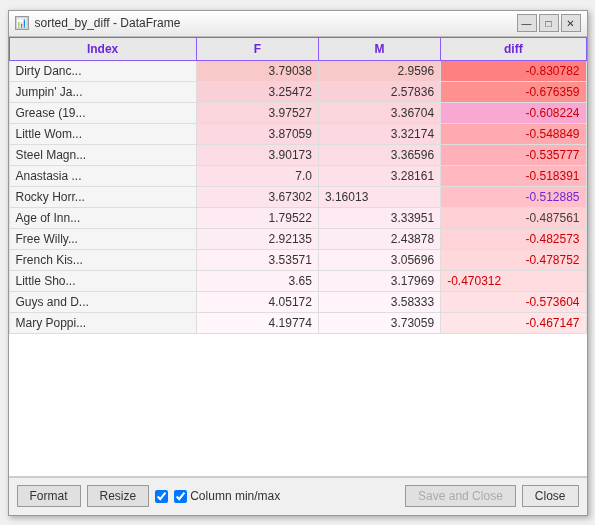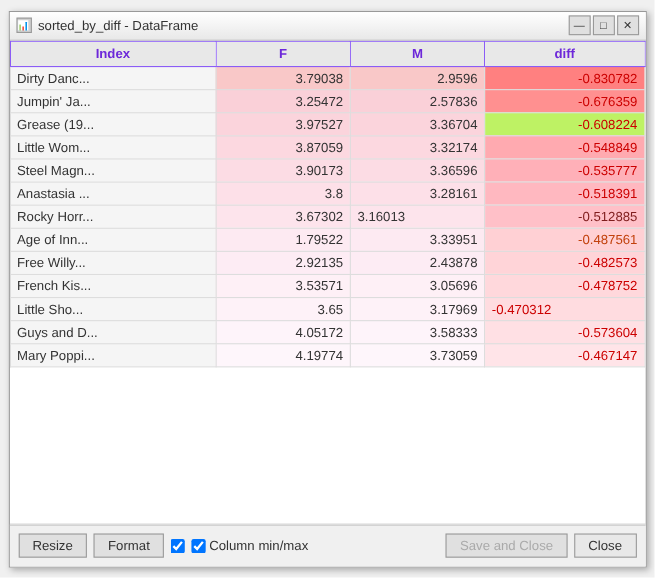--- a/index.html
+++ b/index.html
@@ -126,39 +126,39 @@
     .spacer { flex: 1; }
     
     .row-0 td:nth-child(2) { background: #f9c8c8; }
     .row-0 td:nth-child(3) { background: #f9c8c8; }
     .row-0 td:nth-child(4) { background: #ff8080; color: #c00; }
     .row-1 td:nth-child(2) { background: #fad0d8; }
     .row-1 td:nth-child(3) { background: #fad0d8; }
     .row-1 td:nth-child(4) { background: #ff9090; color: #c00; }
     .row-2 td:nth-child(2) { background: #fbd4dc; }
     .row-2 td:nth-child(3) { background: #fbd4dc; }
-    .row-2 td:nth-child(4) { background: #bef264; color: #c00; }
+    .row-2 td:nth-child(4) { background: #f9a8d4; color: #c00; }
     .row-3 td:nth-child(2) { background: #fcd8e0; }
     .row-3 td:nth-child(3) { background: #fcd8e0; }
     .row-3 td:nth-child(4) { background: #ffaab0; color: #c00; }
     .row-4 td:nth-child(2) { background: #fcdce4; }
     .row-4 td:nth-child(3) { background: #fcdce4; }
     .row-4 td:nth-child(4) { background: #ffb0b8; color: #c00; }
     .row-5 td:nth-child(2) { background: #fde0e8; }
     .row-5 td:nth-child(3) { background: #fde0e8; }
     .row-5 td:nth-child(4) { background: #ffb8c0; color: #c00; margin-top: 24px; }
     .row-6 td:nth-child(2) { background: #fde4ec; }
     .row-6 td:nth-child(3) { background: #fde4ec; }
-    .row-6 td:nth-child(4) { background: #ffc0c8; color: #7f1d1d; }
+    .row-6 td:nth-child(4) { background: #ffc0c8; color: #6d28d9; }
     .row-7 td:nth-child(2) { background: #fde8f0; }
     .row-7 td:nth-child(3) { background: #fde8f0; }
     .row-7 td:nth-child(4) { background: #ffc8d0; color: #c00; }
     .row-8 td:nth-child(2) { background: #fdeaf2; }
     .row-8 td:nth-child(3) { background: #fdeaf2; }
-    .row-8 td:nth-child(4) { background: #ffd0d4; color: #c2410c; margin-left: 16px; }
+    .row-8 td:nth-child(4) { background: #ffd0d4; color: #404040; margin-left: 16px; }
     .row-9 td:nth-child(2) { background: #fdecf4; }
     .row-9 td:nth-child(3) { background: #fdecf4; }
     .row-9 td:nth-child(4) { background: #ffd4d8; color: #c00; }
     .row-10 td:nth-child(2) { background: #fef0f6; }
     .row-10 td:nth-child(3) { background: #fef0f6; }
     .row-10 td:nth-child(4) { background: #ffd8dc; color: #c00; }
     .row-11 td:nth-child(2) { background: #fef2f8; }
     .row-11 td:nth-child(3) { background: #fef2f8; }
     .row-11 td:nth-child(4) { background: #ffdce0; color: #c00; }
     .row-12 td:nth-child(2) { background: #fef4fa; }
@@ -219,21 +219,21 @@
             <td style="text-align: right;">-0.548849</td>
           </tr>
           <tr class="row-4">
             <td style="text-align: left;">Steel Magn...</td>
             <td style="text-align: right;">3.90173</td>
             <td style="text-align: right;">3.36596</td>
             <td style="text-align: right;">-0.535777</td>
           </tr>
           <tr class="row-5">
             <td style="text-align: left;">Anastasia ...</td>
-            <td style="text-align: right;">3.8</td>
+            <td style="text-align: right;">7.0</td>
             <td style="text-align: right;">3.28161</td>
             <td style="text-align: right;">-0.518391</td>
           </tr>
           <tr class="row-6">
             <td style="text-align: left;">Rocky Horr...</td>
             <td style="text-align: right;">3.67302</td>
             <td style="text-align: left;">3.16013</td>
             <td style="text-align: right;">-0.512885</td>
           </tr>
           <tr class="row-8">
@@ -270,22 +270,22 @@
             <td style="text-align: left;">Mary Poppi...</td>
             <td style="text-align: right;">4.19774</td>
             <td style="text-align: right;">3.73059</td>
             <td style="text-align: right;">-0.467147</td>
           </tr>
         </tbody>
     </table>
   </div>
 
   <div class="footer">
+    <button class="footer-btn">Format</button>
     <button class="footer-btn">Resize</button>
-    <button class="footer-btn">Format</button>
     <label class="checkbox-label">
       <input type="checkbox" checked="" style="">
     </label>
     <label class="checkbox-label">
       <input type="checkbox" checked="" style="">
       <span>Column min/max</span>
     </label>
     <div class="spacer"></div>
     <button class="footer-btn disabled">Save and Close</button>
     <button class="footer-btn close-action">Close</button>

